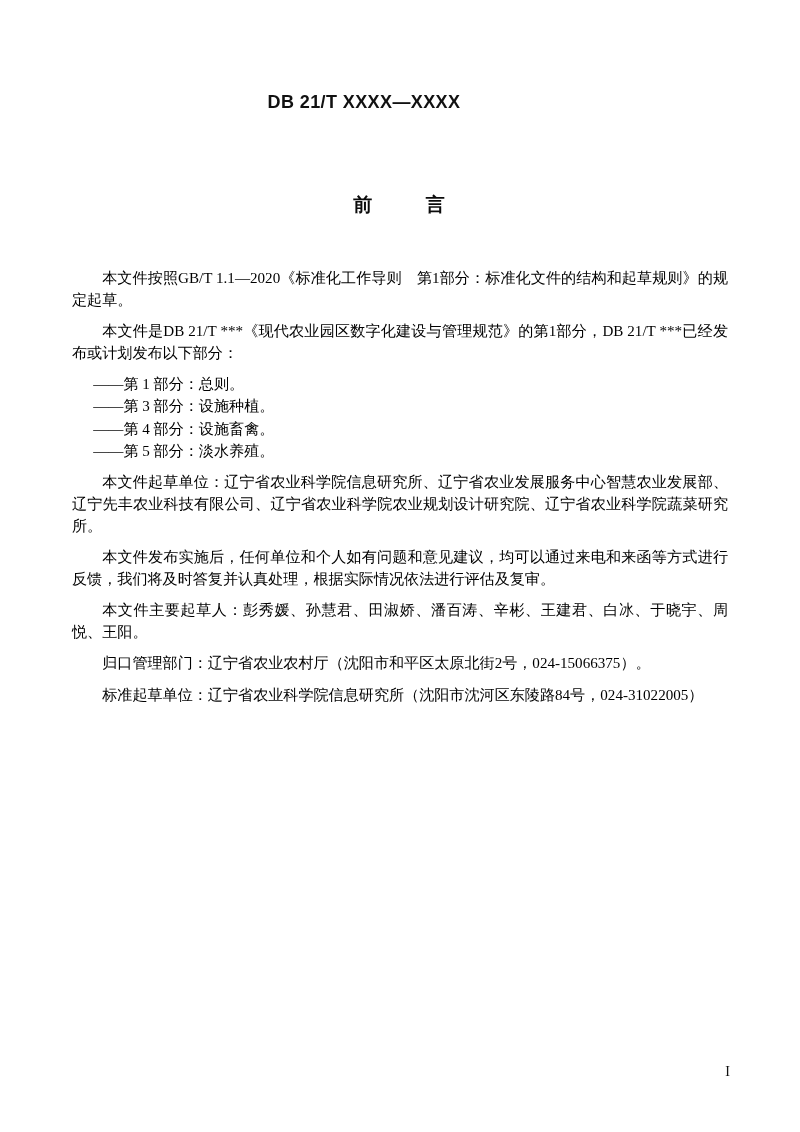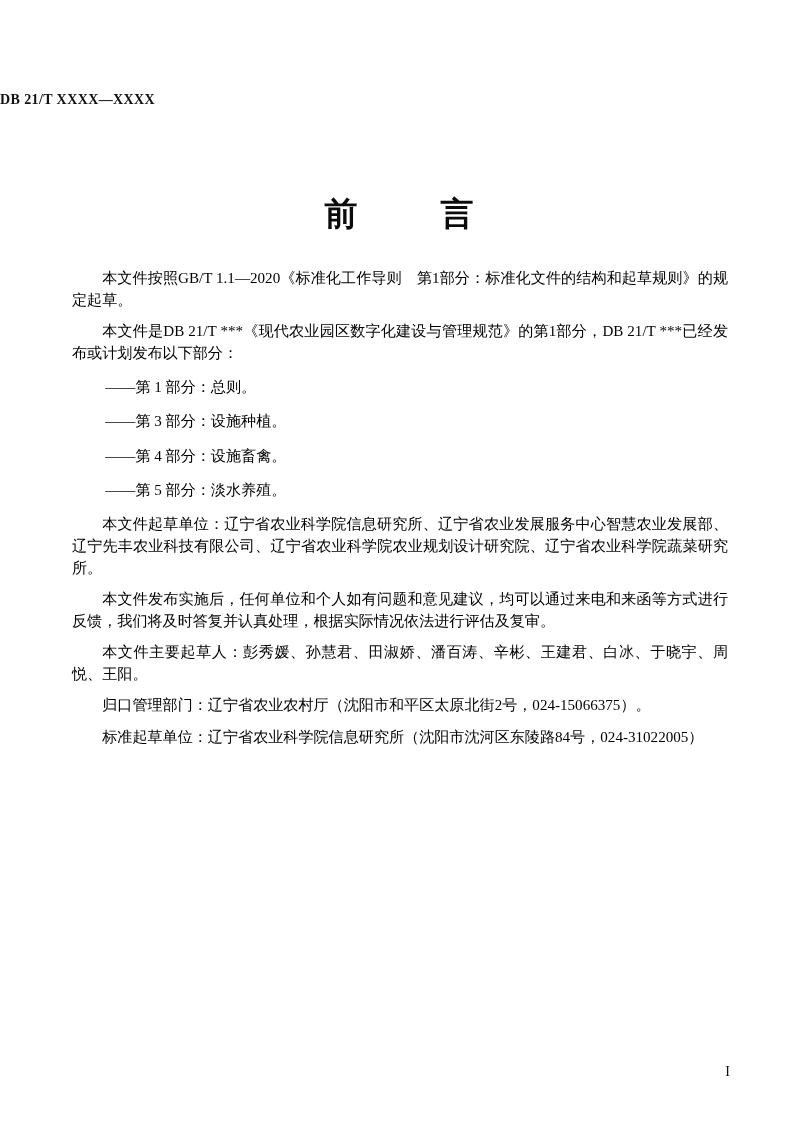--- a/index.html
+++ b/index.html
@@ -17,38 +17,38 @@
     color: #000000;
     font-family: "Liberation Serif", "DejaVu Serif", serif;
   }
 
   
   .header {
     position: absolute;
     top: 92px;
     left: 0;
     right: 72px;
-    text-align: left;
-    font-family: Liberation Serif, serif;
-    font-size: 14px;
+    text-align: center;
+    font-family: Liberation Sans, sans-serif;
+    font-size: 18px;
     letter-spacing: 0.4px;
     font-weight: 700;
     color: #111;
     white-space: pre;
   }
 
   
   .doc-title {
     position: absolute;
     top: 192px;
     left: 0;
     right: 0;
     text-align: center;
     font-family: "DejaVu Sans", "Liberation Sans", sans-serif;
-    font-size: 33px;
+    font-size: 19px;
     font-weight: 700;
     letter-spacing: 2px;
     color: #0b0b0b;
     white-space: pre;
   }
 
   
   .body-block {
     position: absolute;
     top: 258px;
@@ -62,21 +62,21 @@
 
   .para {
     margin: 9px;
     text-indent: 2em;
     text-align: justify;
     text-justify: inter-ideograph;
     white-space: normal;
   }
 
   .list-item {
-    margin: 12px;
+    margin: 0;
     text-indent: 2em;
     white-space: pre;
   }
 
   
   .folio {
     position: absolute;
     bottom: 52px;
     left: 0;
     right: 70px;

